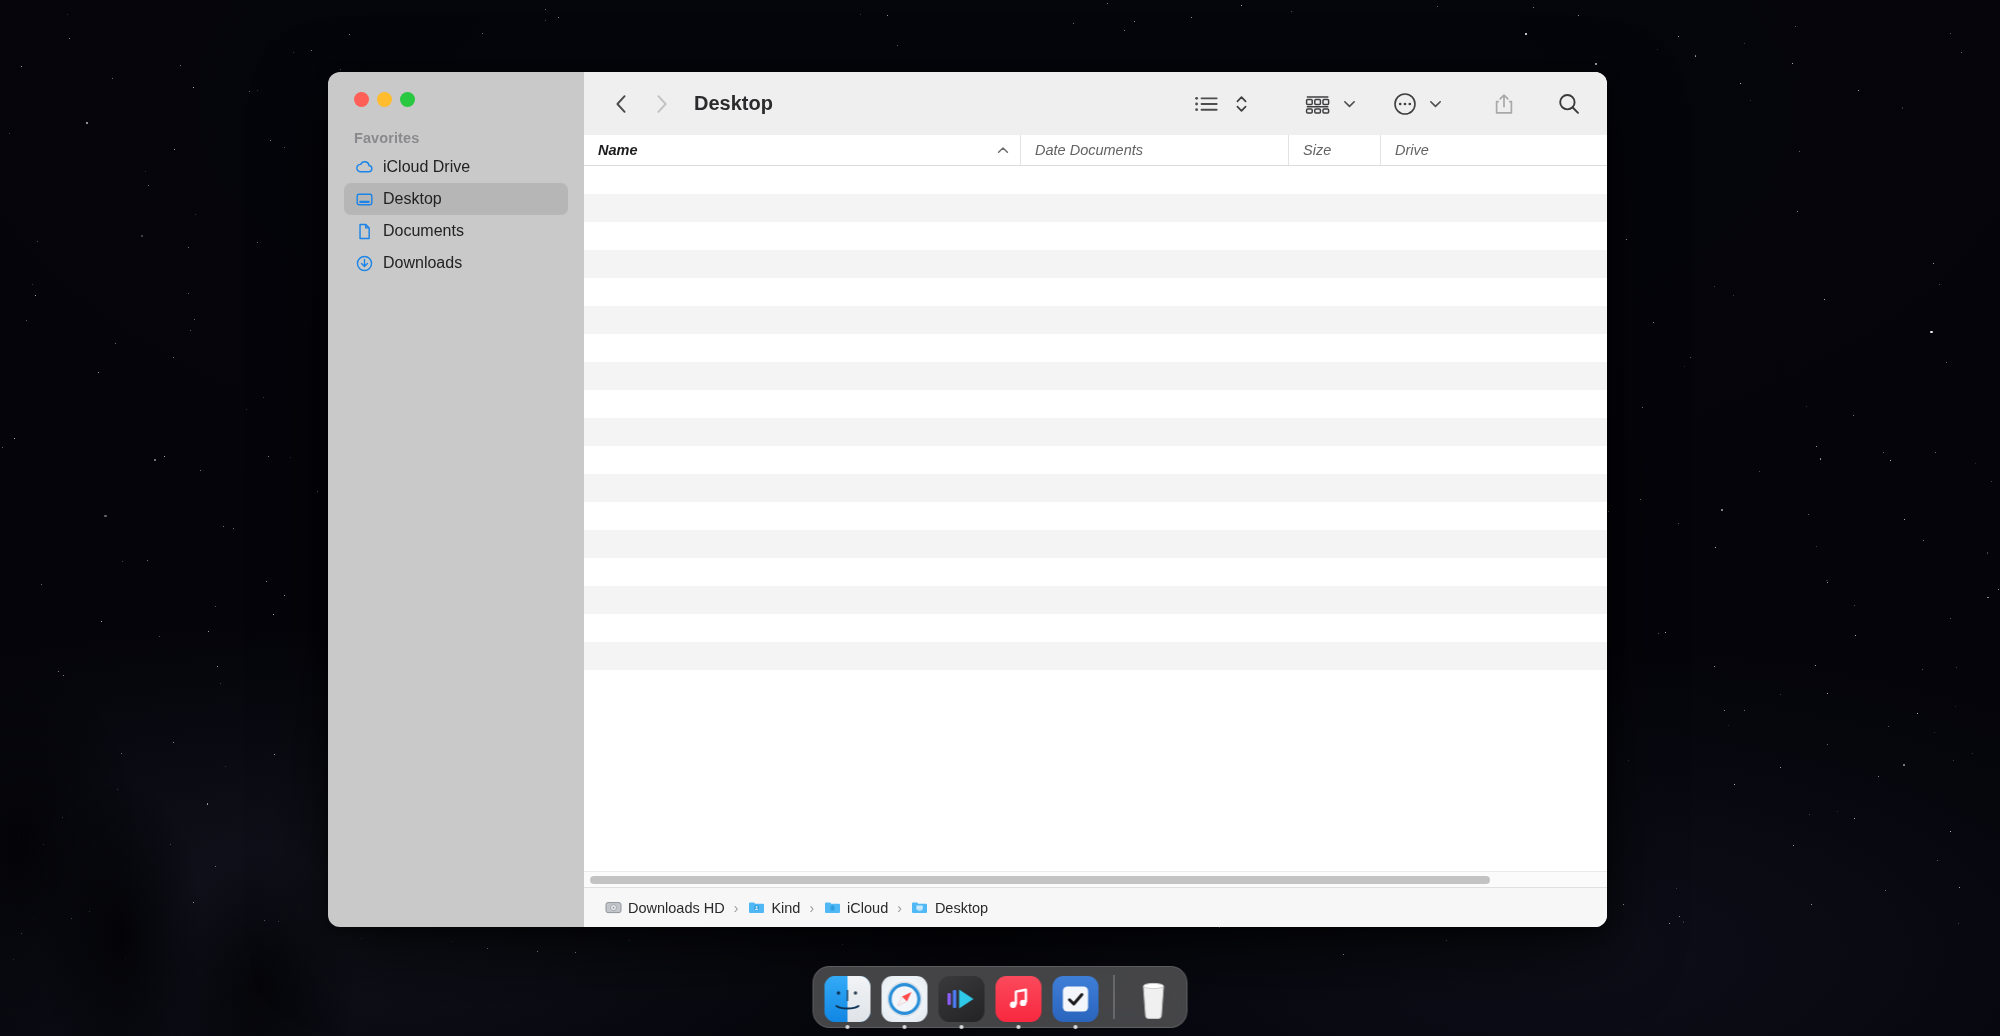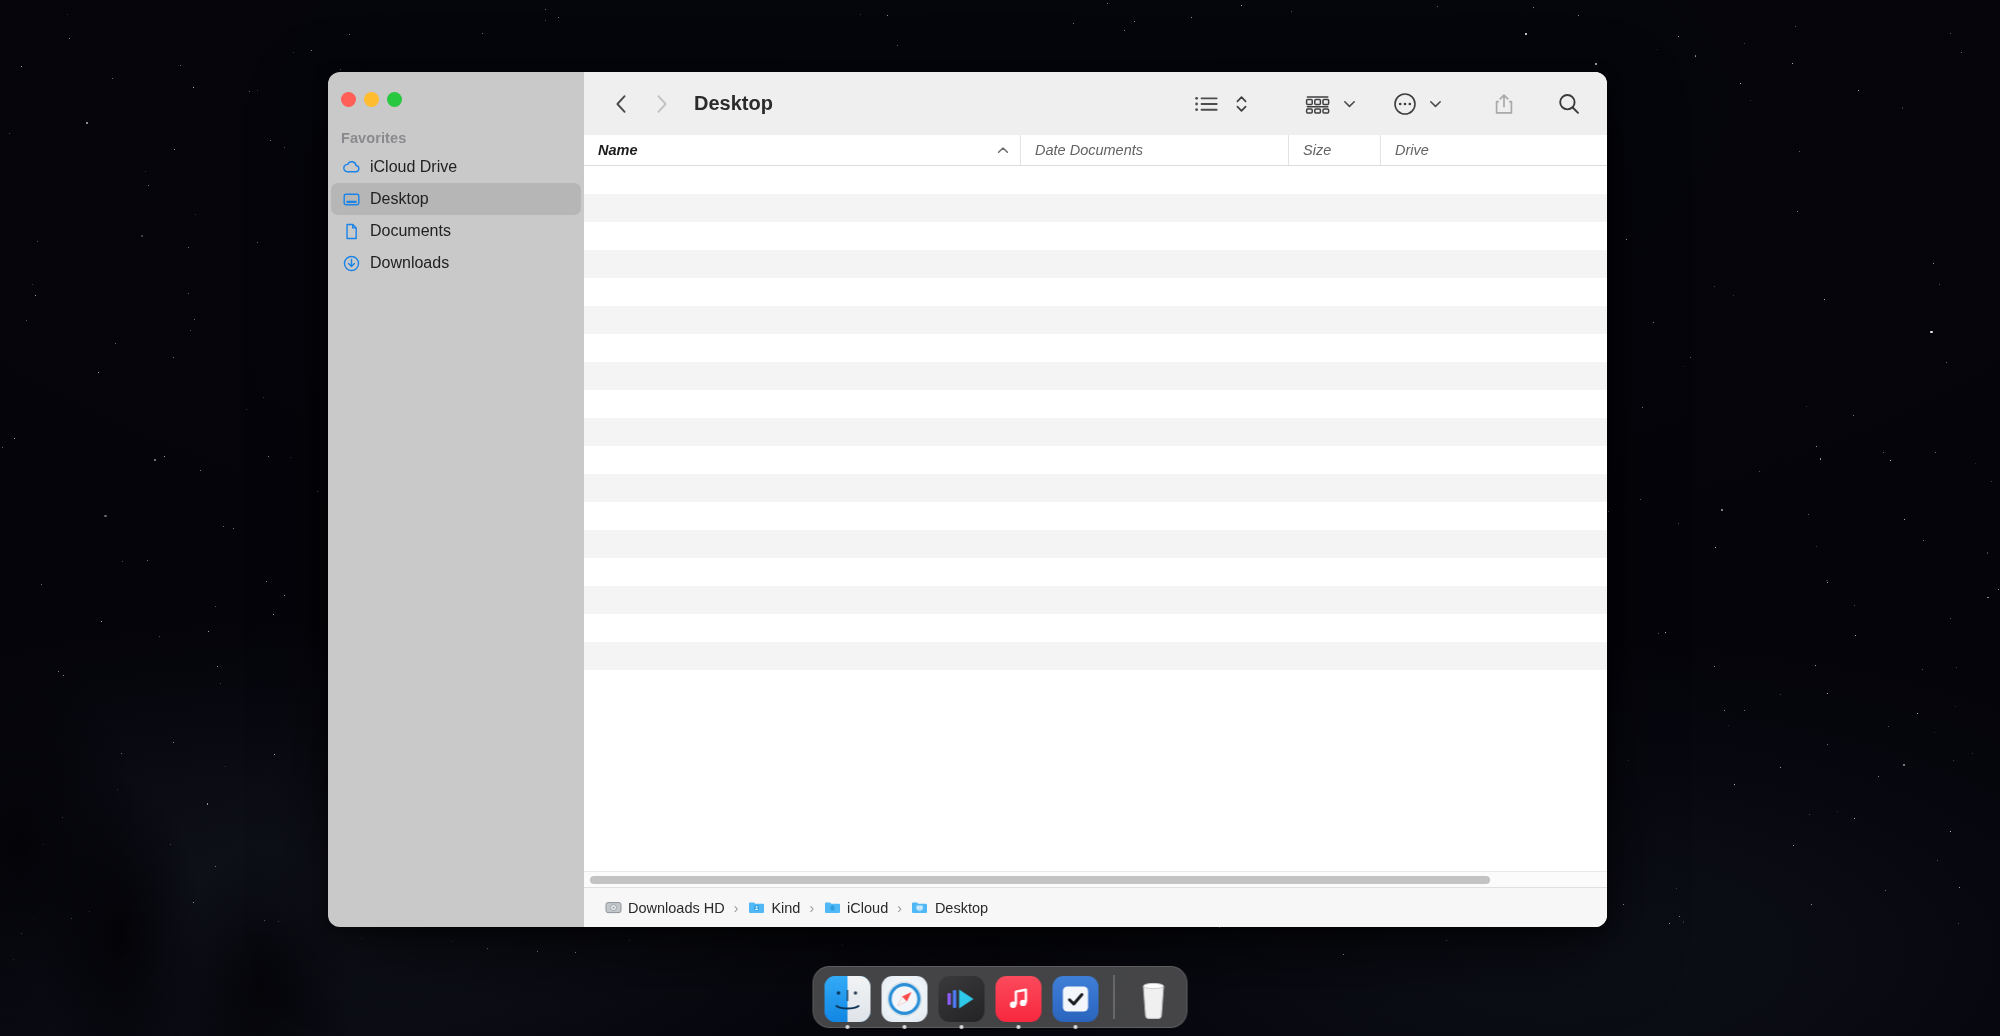--- a/index.html
+++ b/index.html
@@ -44,21 +44,21 @@
     border-radius:12px;
     overflow:hidden;
     display:flex;
     box-shadow:0 26px 70px rgba(0,0,0,.70), 0 3px 14px rgba(0,0,0,.5);
   }
 
   
   #sidebar {
     width:256px;
     background:#c9c9c9;
-    padding:0 3px;
+    padding:0 16px;
     flex:0 0 256px;
     position:relative;
   }
   #traffic-lights {
     display:flex; gap:8px;
     padding:20px 0 0 10px;
     height:52px;
     align-items:flex-start;
   }
   .light { width:15px; height:15px; border-radius:50%; }

